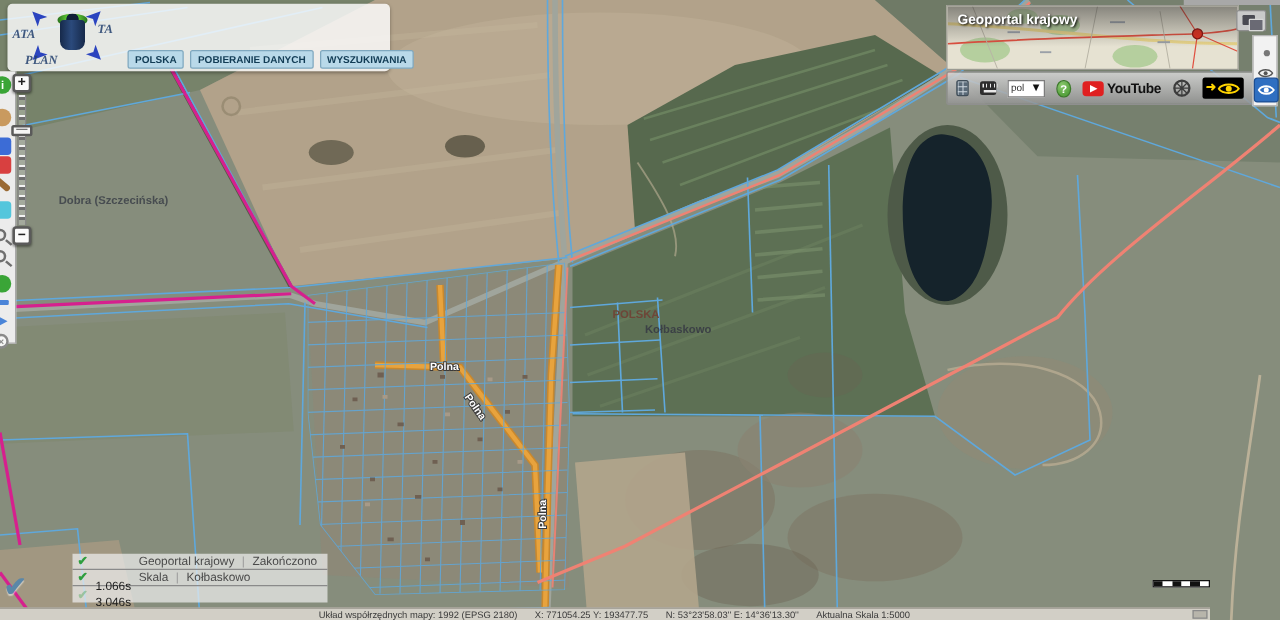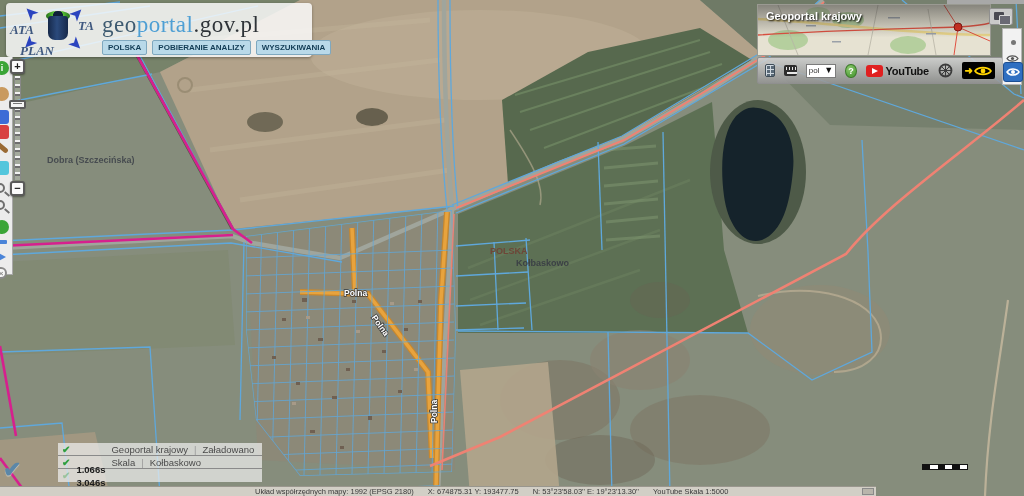--- a/index.html
+++ b/index.html
@@ -13,21 +13,21 @@
   
   .logo-box{position:absolute;left:6px;top:3px;width:306px;height:54px;
     background:rgba(252,252,252,.84);border-radius:4px;box-shadow:0 1px 3px rgba(0,0,0,.35);}
   .logo-graphic{position:absolute;left:4px;top:3px;width:88px;height:48px;}
   .logo-cyl{position:absolute;left:38px;top:10px;width:20px;height:24px;border-radius:3px 3px 7px 7px;
     background:linear-gradient(90deg,#16294a,#2b4a7c 45%,#16294a);}
   .logo-cyl-top{position:absolute;left:36px;top:5px;width:24px;height:10px;border-radius:50%;
     background:radial-gradient(circle at 50% 45%,#0f2038 35%,#58c033 40%,#2c7a1e 85%);}
   .logo-arrow{position:absolute;font-size:15px;color:#2b44bf;line-height:1;font-weight:bold;}
   .logo-frag{position:absolute;font-family:"Liberation Serif",serif;font-style:italic;font-weight:bold;
-    font-size:13px;color:#23406e;opacity:.85;}
+    font-size:10px;color:#23406e;opacity:.85;}
   .logo-title{position:absolute;left:96px;top:9px;font-family:"Liberation Serif",serif;
     font-size:23px;letter-spacing:.5px;white-space:nowrap;}
   .logo-title .t-geo{color:#3d5a70;}
   .logo-title .t-portal{color:#4e9fd4;}
   .logo-title .t-suffix{color:#2e3338;}
   .menu-row{position:absolute;left:96px;top:37px;display:flex;gap:5px;}
   .menu-btn{background:#b9d9e9;border:1px solid #7fa8bf;color:#123c55;font-size:8px;
     font-weight:bold;padding:2px 5px;border-radius:2px;white-space:nowrap;cursor:pointer;}
 
   
@@ -112,32 +112,32 @@
 
   
   .toasts{position:absolute;left:0;bottom:14px;width:262px;}
   .big-check{position:absolute;left:3px;top:14px;font-size:22px;font-weight:bold;color:#5b87a8;
     text-shadow:0 1px 1px rgba(255,255,255,.5);}
   .toast-rows{margin-left:58px;background:rgba(238,238,238,.72);}
   .toast-row{display:flex;align-items:center;gap:6px;height:13px;border-bottom:1px solid #8a8a8a;
     padding:0 4px;font-size:9.5px;white-space:nowrap;}
   .toast-row:last-child{border-bottom:none;opacity:.35;}
   .t-check{color:#2e9e3e;font-weight:bold;font-size:10px;}
-  .t-time{font-weight:bold;color:#1c1c1c;margin-top:40px;}
+  .t-time{font-weight:normal;color:#1c1c1c;margin-top:40px;}
   .t-src,.t-status{color:#4a4a4a;}
   .t-sep{color:#9a9a9a;}
 
   
   .scalebar{position:absolute;left:922px;top:464px;width:46px;height:6px;border:1px solid #111;
     display:flex;background:#fff;}
   .scalebar span{flex:1;}
   .scalebar span:nth-child(odd){background:#111;}
 
   
-  .statusbar{position:absolute;left:0;bottom:0;width:876px;height:10px;background:#d2cfc6;
+  .statusbar{position:absolute;left:0;bottom:0;width:968px;height:10px;background:#d2cfc6;
     border-top:1px solid #99968d;font-size:7.5px;color:#3a3a3a;white-space:nowrap;}
   .statusbar .sb-text{position:absolute;left:255px;top:0;display:flex;gap:14px;}
   .sb-corner{position:absolute;right:2px;top:1px;width:12px;height:7px;background:#b8b5ab;border:1px solid #8a8a8a;}
 </style>
 </head>
 <body>
 
 <div id="app">
 
   <svg id="map" viewBox="0 0 1024 496">
@@ -292,26 +292,23 @@
       <span class="logo-arrow" style="left:60px;top:0;transform:rotate(-45deg);">➤</span>
       <span class="logo-arrow" style="left:60px;top:30px;transform:rotate(45deg);">➤</span>
       <span class="logo-arrow" style="left:14px;top:30px;transform:rotate(135deg);">➤</span>
       <span class="logo-arrow" style="left:14px;top:0;transform:rotate(-135deg);">➤</span>
       <div class="logo-cyl-top"></div>
       <div class="logo-cyl"></div>
       <span class="logo-frag" style="left:0;top:16px;">ATA</span>
       <span class="logo-frag" style="left:68px;top:12px;">TA</span>
       <span class="logo-frag" style="left:10px;top:37px;">PLAN</span>
     </div>
-    <div class="logo-title">
-      <span class="t-geo">geo</span><span class="t-portal">portal</span><span class="t-suffix">.gov.pl</span>
-    </div>
     <div class="menu-row">
       <span class="menu-btn">POLSKA</span>
-      <span class="menu-btn">POBIERANIE ANALIZY</span>
+      <span class="menu-btn">POBIERANIE DANYCH</span>
       <span class="menu-btn">WYSZUKIWANIA</span>
     </div>
   </div>
 
   <div class="left-strip">
     <div class="ltool round lt-green" style="top:4px;">i</div>
     <div class="ltool round lt-tan" style="top:30px;"></div>
     <div class="ltool lt-bflag" style="top:53px;"></div>
     <div class="ltool lt-rflag" style="top:68px;"></div>
     <div class="ltool lt-pencil" style="top:88px;"></div>
@@ -400,21 +397,21 @@
   </div>
 
   <div class="toasts">
     <span class="big-check">✔</span>
     <div class="toast-rows">
       <div class="toast-row">
         <span class="t-check">✔</span>
         <span class="t-time">1.066s</span>
         <span class="t-src">Geoportal krajowy</span>
         <span class="t-sep">|</span>
-        <span class="t-status">Załadowano</span>
+        <span class="t-status">Zakończono</span>
       </div>
       <div class="toast-row">
         <span class="t-check">✔</span>
         <span class="t-time">3.046s</span>
         <span class="t-src">Skala</span>
         <span class="t-sep">|</span>
         <span class="t-status">Kołbaskowo</span>
       </div>
       <div class="toast-row">
         <span class="t-check">✔</span>
@@ -428,20 +425,20 @@
       <span></span>
       <span></span>
       <span></span>
       <span></span>
       <span></span>
   </div>
 
   <div class="statusbar">
     <div class="sb-text">
       <span>Układ współrzędnych mapy: 1992 (EPSG 2180)</span>
-      <span>X: 674875.31  Y: 193477.75</span>
-      <span>N: 53°23'58.03''  E: 19°23'13.30''</span>
-      <span>YouTube Skala 1:5000</span>
+      <span>X: 771054.25  Y: 193477.75</span>
+      <span>N: 53°23'58.03''  E: 14°36'13.30''</span>
+      <span>Aktualna Skala 1:5000</span>
     </div>
     <div class="sb-corner"></div>
   </div>
 
 </div>
 
 </body></html>

